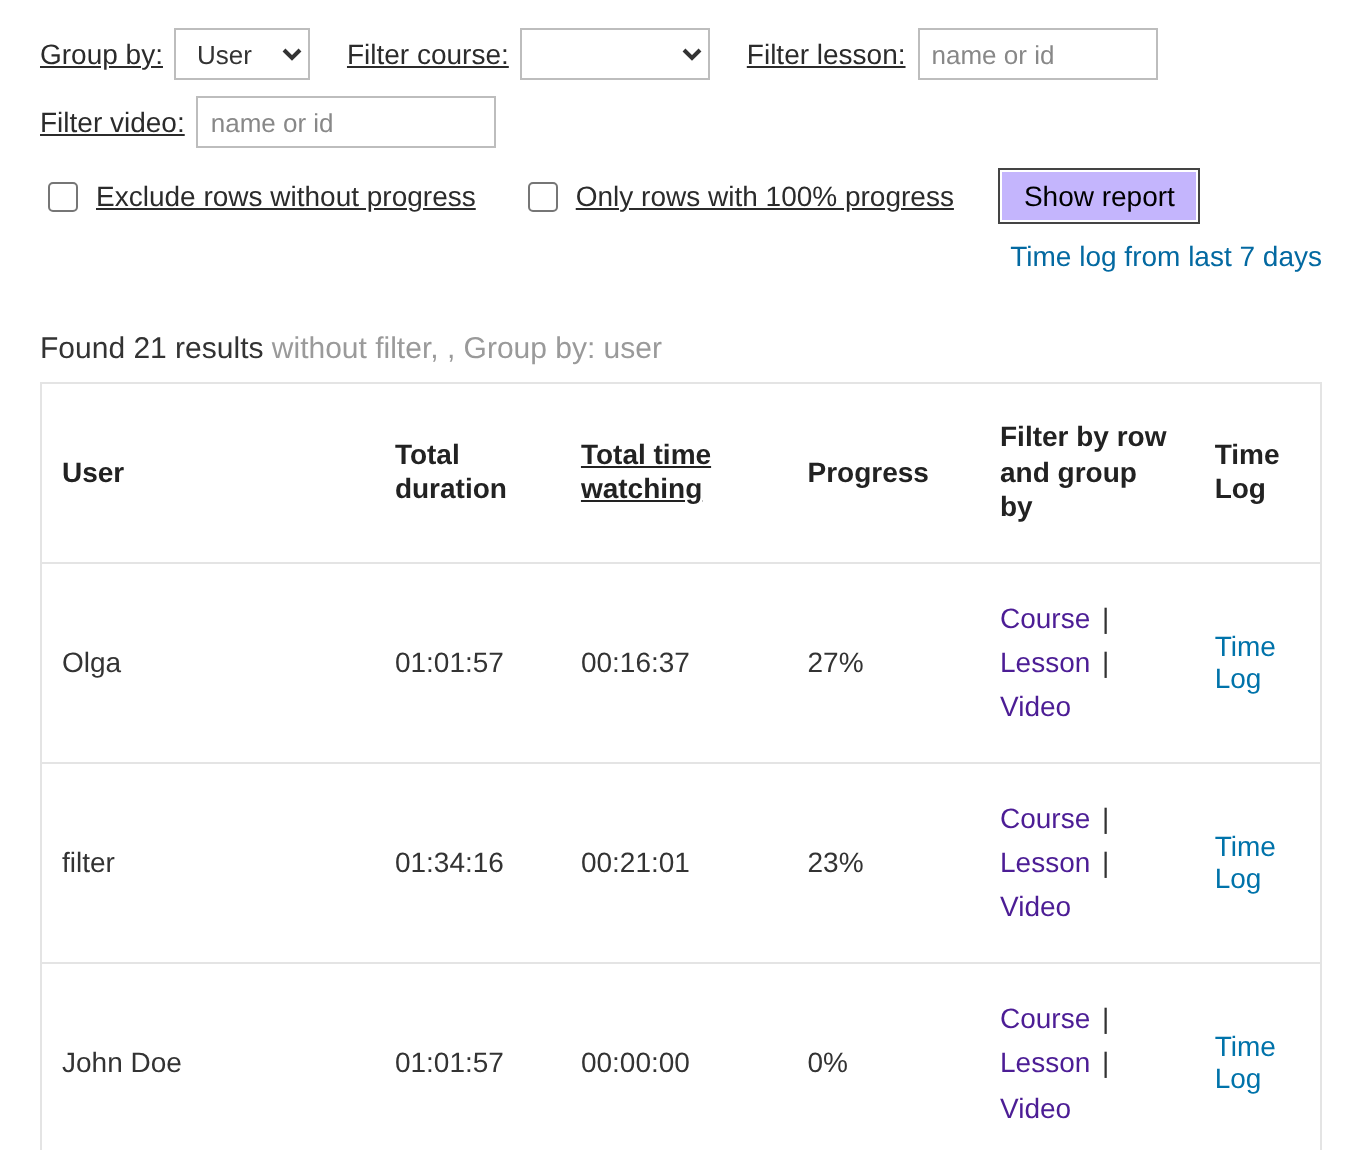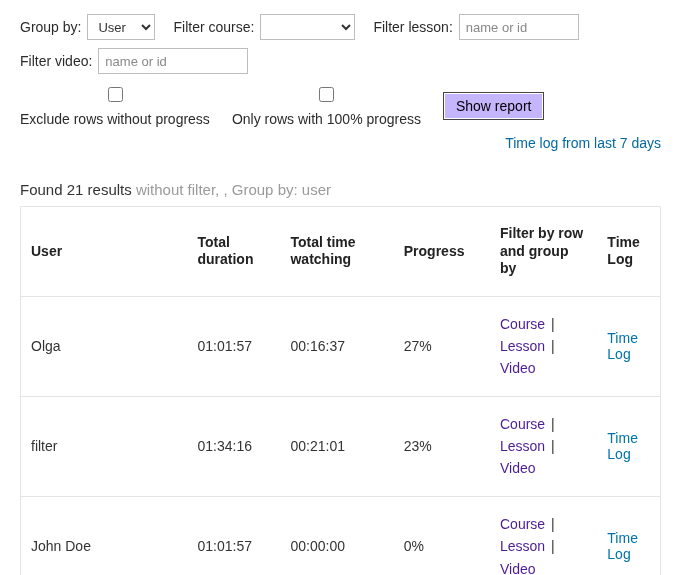--- a/index.html
+++ b/index.html
@@ -7,38 +7,38 @@
     margin: 0;
     padding: 14px 20px;
     font-family: -apple-system, BlinkMacSystemFont, "Segoe UI", "Helvetica Neue", Arial, sans-serif;
     font-size: 14px;
     color: #333;
     background: #fff;
     width: 681px;
   }
   .filters { display: flex; flex-wrap: wrap; gap: 8px 18px; align-items: center; margin-bottom: 10px;}
   .filter-group { display: inline-flex; align-items: center; gap: 6px; }
-  label { font-size: 14px; color: #2b2b2b; }
+  label { font-size: 14px; color: #2b2b2b; text-decoration: underline; }
   select, input[type="text"] {
     font-size: 13px;
     padding: 3px 6px;
     border: 1px solid #bdbdbd;
     background: #fff;
     color: #333;
     height: 26px;
   }
   select { height: 26px; }
   .w-course { width: 95px; }
   .w-lesson { width: 120px; }
   .w-video { width: 150px; }
   .w-user { width: 240px; }
   .w-group { width: 68px; }
   input[type="text"]::placeholder { color: #888; }
   .checkbox-row { display: flex; align-items: center; gap: 22px; margin-top: 6px; }
-  .chk { display: inline-flex; align-items: center; gap: 6px; flex-direction: column; }
+  .chk { display: inline-flex; align-items: center; gap: 6px; }
   .chk input { width: 15px; height: 15px; }
   button.show-report {
     font-size: 14px;
     padding: 5px 12px;
     background: #c4b5fd;
     border: 1px solid #444;
     cursor: pointer;
     box-shadow: inset 0 0 0 1px #fff;
   }
   .right-link { text-align: right; margin-top: 8px; margin-bottom: 30px;}
@@ -62,21 +62,21 @@
     color: #222;
     padding: 18px 10px;
     line-height: 1.25;
   }
   table.data td { color: #333; }
   .filter-col a { color: #4c1d95; }
   .filter-col .sep { color: #333; margin: 0 2px; }
   .time-log-col a { color: #0073aa; }
   th.col-user { width: 140px; }
   th.col-dur { width: 78px; }
-  th.col-watch { width: 95px; }
+  th.col-watch { width: 95px; text-decoration: underline; }
   th.col-prog { width: 80px; }
   th.col-filter { width: 90px; }
   th.col-log { width: 50px; }
   .filter-stack { line-height: 1.6; }
 </style>
 </head>
 <body>
 
 <div class="filters">
 

